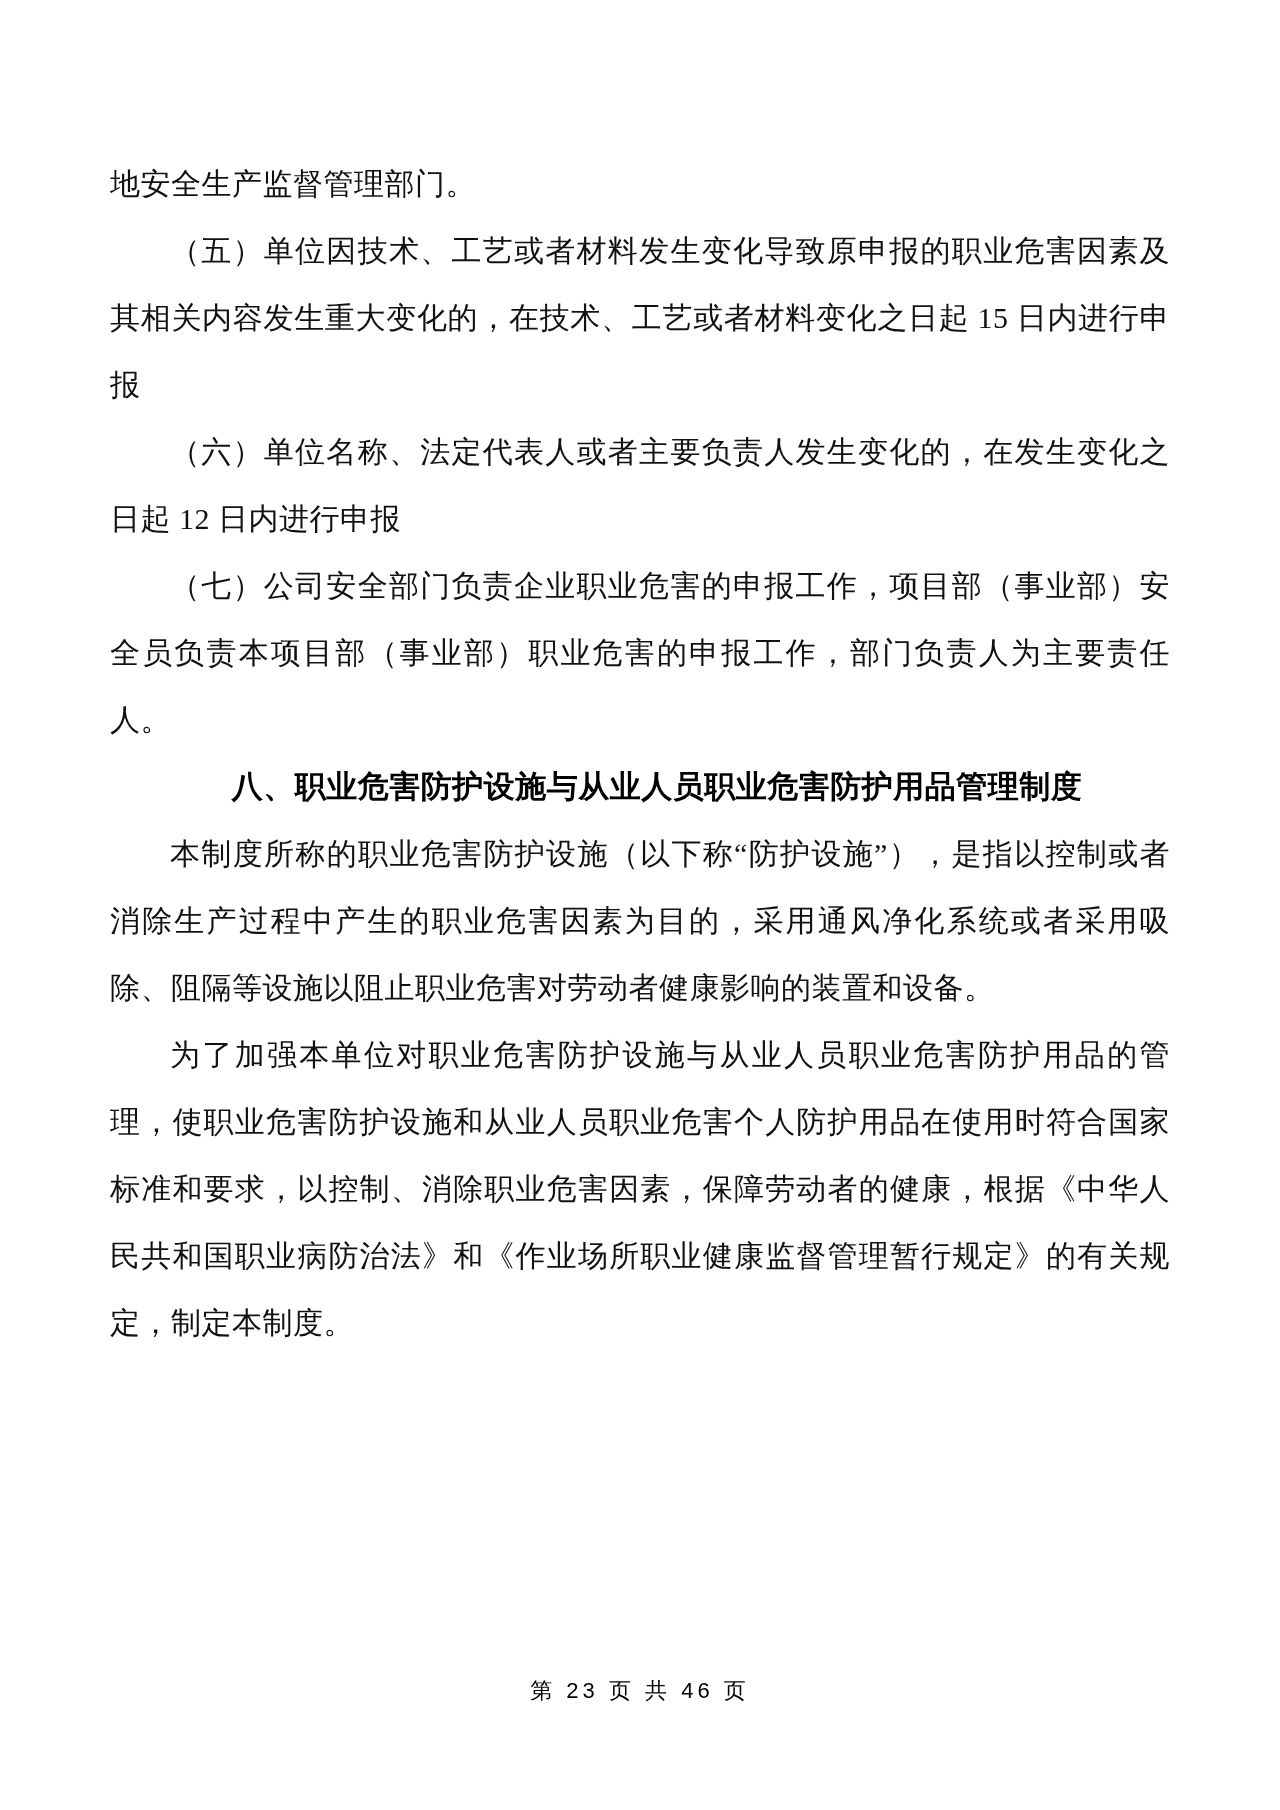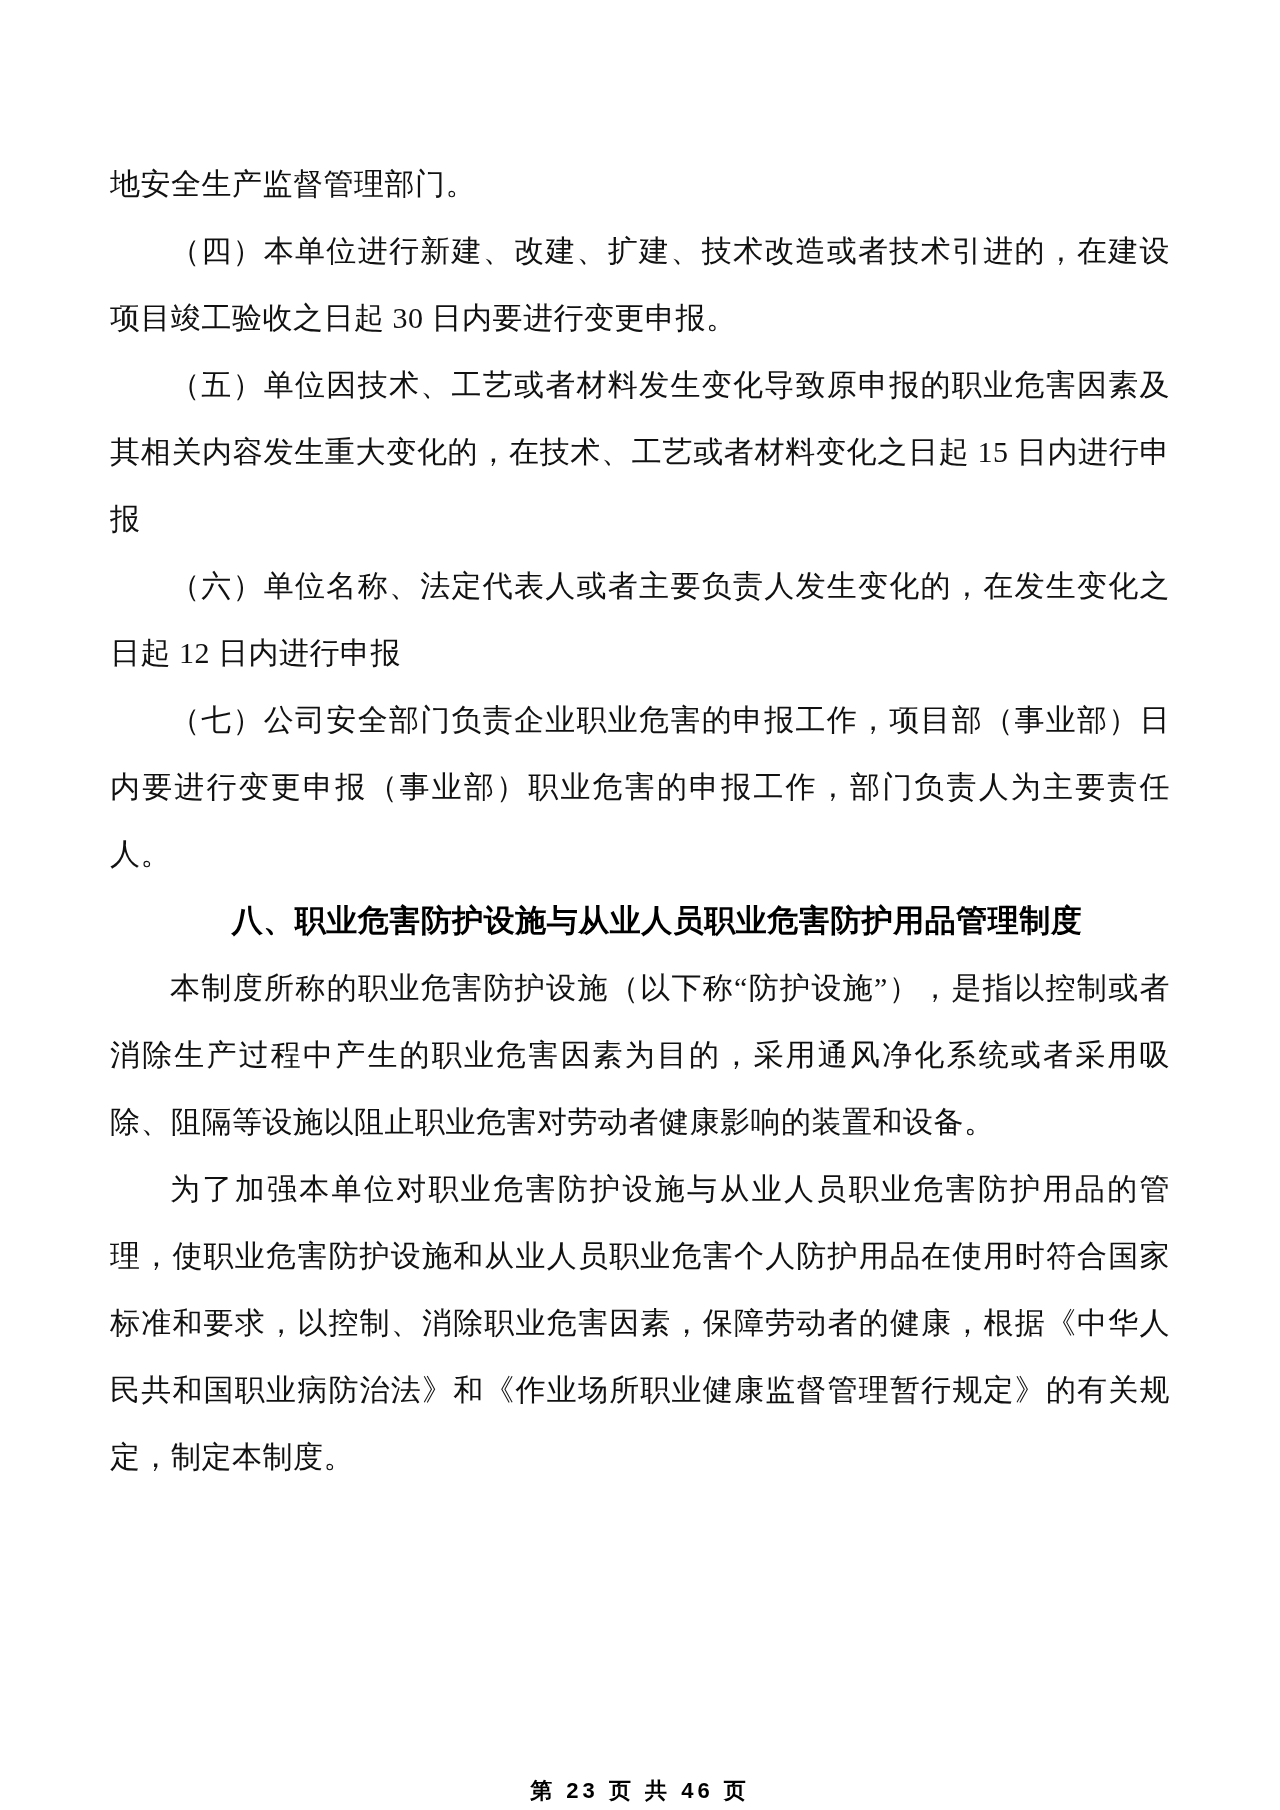--- a/index.html
+++ b/index.html
@@ -42,38 +42,37 @@
     font-family: "Liberation Sans", sans-serif;
     text-indent: 1.1em;
     letter-spacing: 0.5px;
     color: #000000;
     text-align: center;
   }
   .footer {
     position: absolute;
     left: 0;
     right: 0;
-    top: 1776px;
+    top: 1676px;
     text-align: center;
     font-size: 22px;
-    font-weight: bold;
+    font-weight: normal;
     font-family: "Liberation Sans", sans-serif;
     letter-spacing: 4px;
     color: #000000;
   }
 </style>
 </head>
 <body>
 
 <div class="page">
   <div class="content">
     <p class="para">地安全生产监督管理部门。</p>
-    <p class="para indent">（四）本单位进行新建、改建、扩建、技术改造或者技术引进的，在建设项目竣工验收之日起 30 日内要进行变更申报。</p>
     <p class="para indent">（五）单位因技术、工艺或者材料发生变化导致原申报的职业危害因素及其相关内容发生重大变化的，在技术、工艺或者材料变化之日起 15 日内进行申报</p>
     <p class="para indent">（六）单位名称、法定代表人或者主要负责人发生变化的，在发生变化之日起 12 日内进行申报</p>
-    <p class="para indent">（七）公司安全部门负责企业职业危害的申报工作，项目部（事业部）日内要进行变更申报（事业部）职业危害的申报工作，部门负责人为主要责任人。</p>
+    <p class="para indent">（七）公司安全部门负责企业职业危害的申报工作，项目部（事业部）安全员负责本项目部（事业部）职业危害的申报工作，部门负责人为主要责任人。</p>
     <h2 class="section-heading">八、职业危害防护设施与从业人员职业危害防护用品管理制度</h2>
     <p class="para indent">本制度所称的职业危害防护设施（以下称“防护设施”），是指以控制或者消除生产过程中产生的职业危害因素为目的，采用通风净化系统或者采用吸除、阻隔等设施以阻止职业危害对劳动者健康影响的装置和设备。</p>
     <p class="para indent">为了加强本单位对职业危害防护设施与从业人员职业危害防护用品的管理，使职业危害防护设施和从业人员职业危害个人防护用品在使用时符合国家标准和要求，以控制、消除职业危害因素，保障劳动者的健康，根据《中华人民共和国职业病防治法》和《作业场所职业健康监督管理暂行规定》的有关规定，制定本制度。</p>
   </div>
 
   <div class="footer">第 23 页 共 46 页</div>
 </div>
 
 </body></html>

